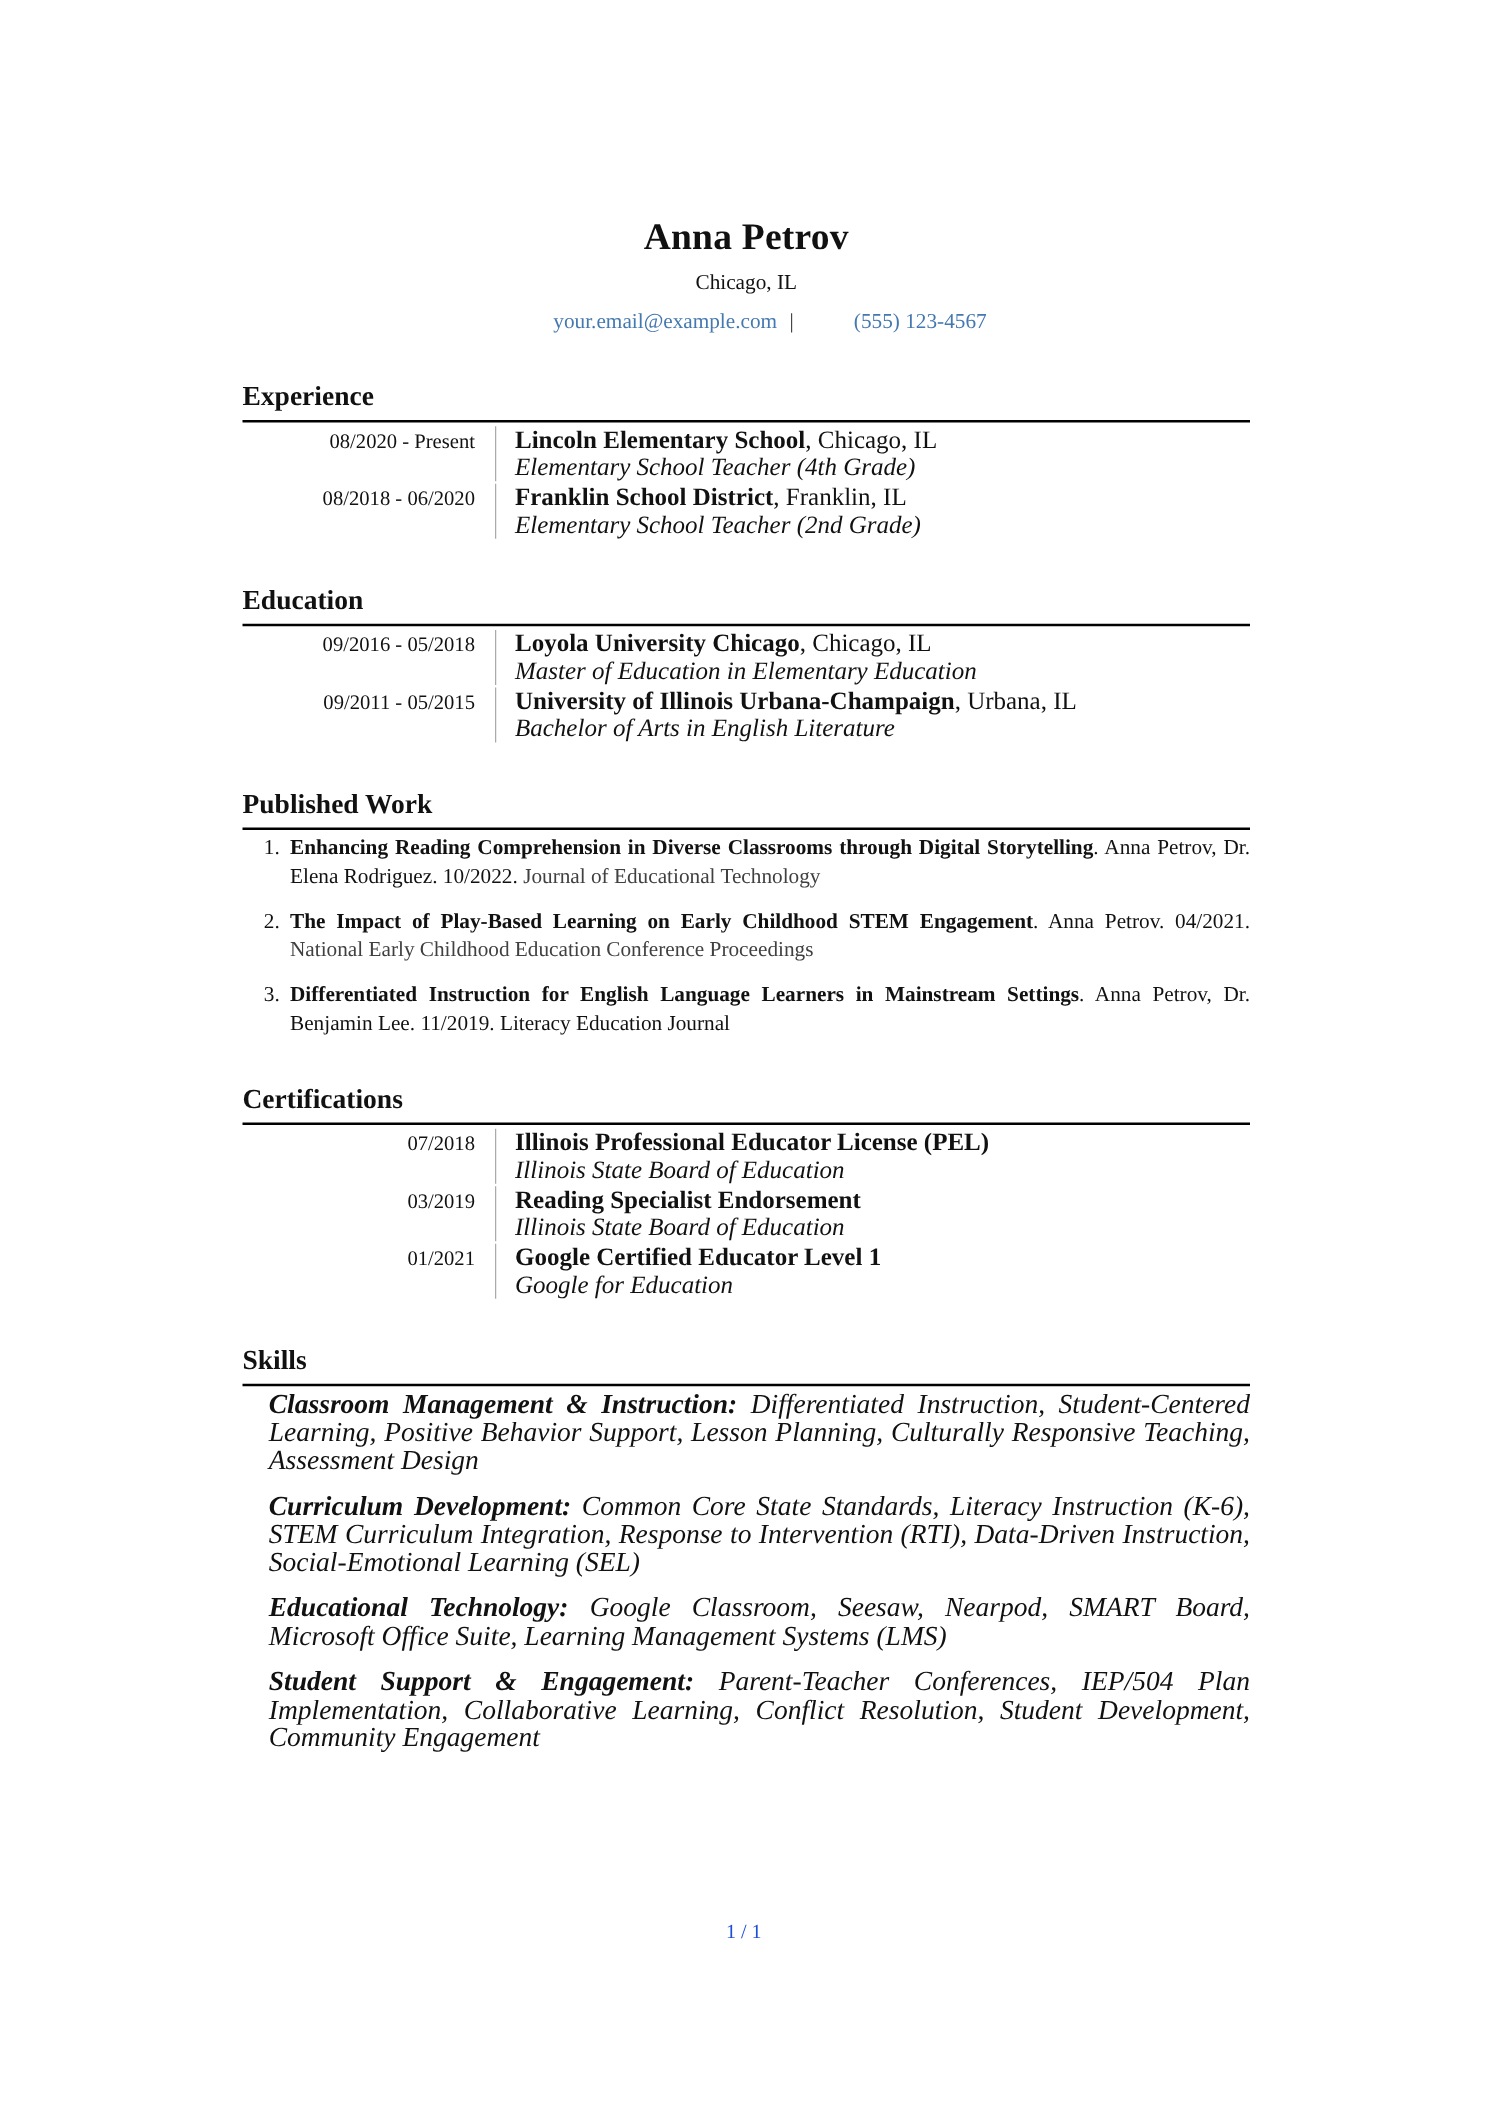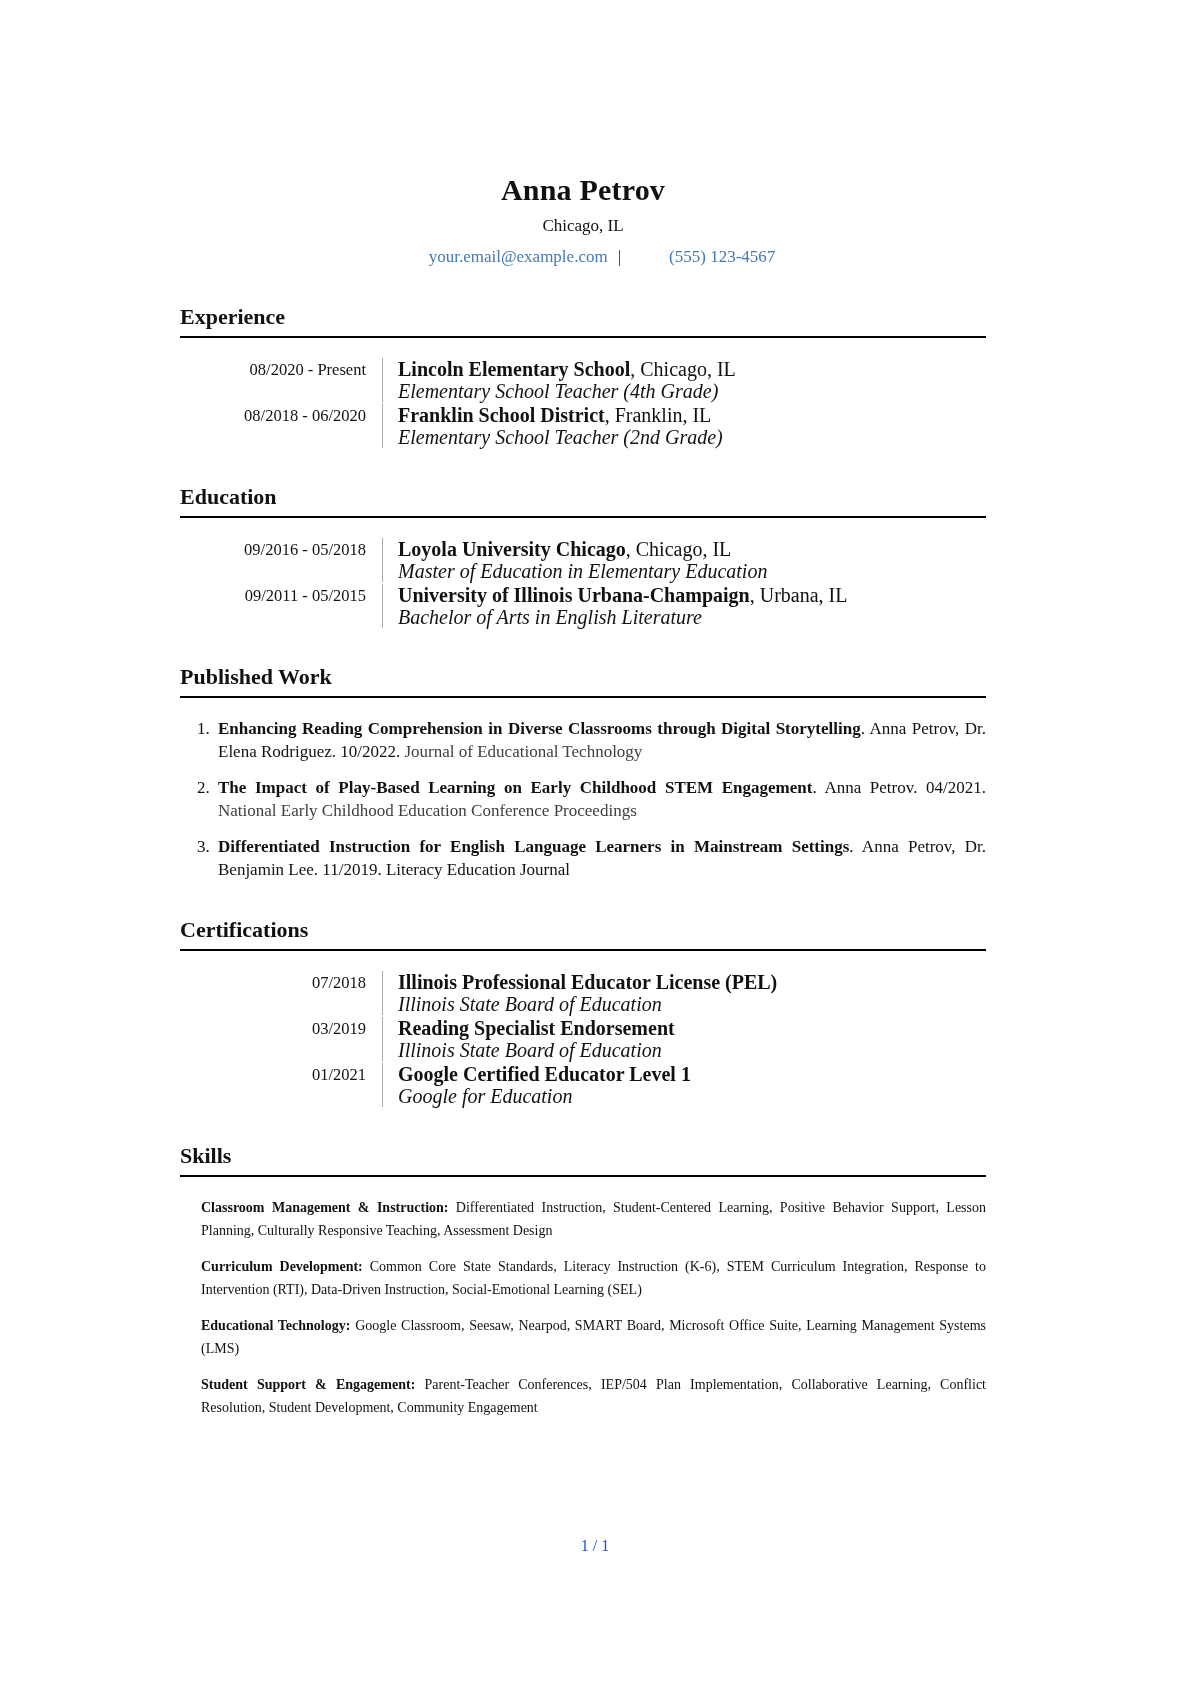--- a/index.html
+++ b/index.html
@@ -6,21 +6,21 @@
   body {
     width: 1190px; height: 1683px;
     background: #ffffff;
     color: #111111;
     font-family: "Liberation Serif", serif;
     position: relative;
     overflow: hidden;
   }
   .page {
     position: absolute;
-    left: 180px; top: 0;
+    left: 194px; top: 0;
     width: 806px;
   }
   
   .header {
     padding-top: 172px;
     text-align: center;
   }
   .name {
     font-size: 30px;
     font-weight: 700;
@@ -48,21 +48,21 @@
   }
   
   .section { margin-top: 35px; }
   .section-title {
     font-size: 22px;
     font-weight: 700;
     line-height: 28px;
     padding-bottom: 5px;
     border-bottom: 2px solid #000000;
   }
-  .section-body { padding-top: 20px; }
+  .section-body { padding-top: 3px; }
   
   .tl-entry {
     display: flex;
     align-items: stretch;
     margin-bottom: 2px;
   }
   .tl-date {
     width: 186px;
     flex: 0 0 186px;
     text-align: right;
@@ -93,23 +93,24 @@
     position: absolute;
     left: 17px;
     top: 0;
   }
   .pub-title { font-weight: 700; }
   .pub-link { color: #404040; text-decoration: none; }
   
   .skill {
     padding-left: 21px;
     text-align: justify;
-    font-size: 14px;
+    font-size: 22px;
     line-height: 22.5px;
     margin-bottom: 14px;
+    font-style: italic;
   }
   .skill:last-child { margin-bottom: 0; }
   .skill-label { font-weight: 700; }
   
   .footer {
     position: absolute;
     left: 0; top: 1537px;
     width: 1190px;
     text-align: center;
     font-size: 16px;

